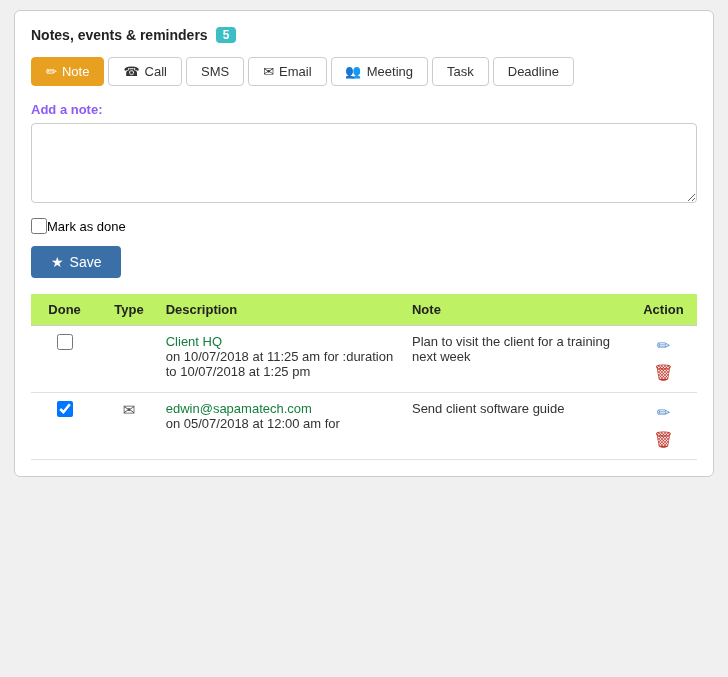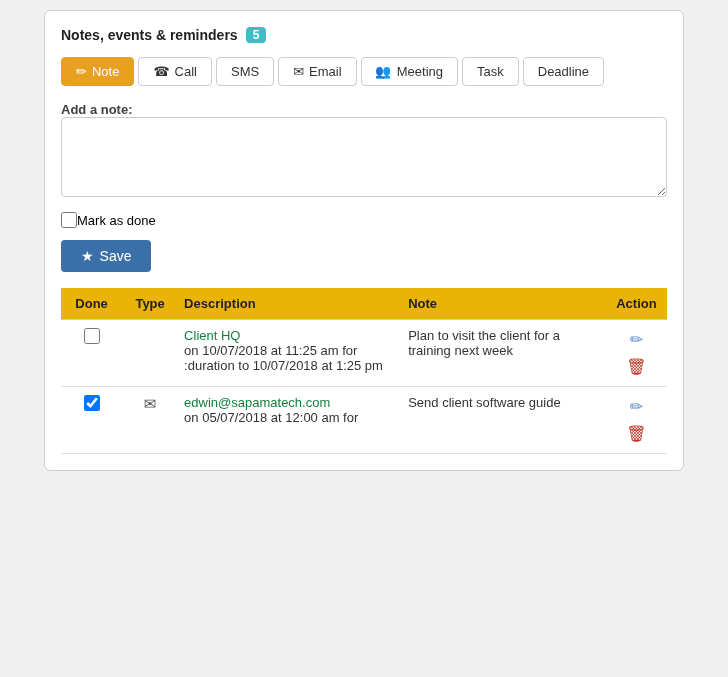--- a/index.html
+++ b/index.html
@@ -9,21 +9,21 @@
       background: #f0f0f0;
       display: flex;
       justify-content: center;
       align-items: flex-start;
       padding: 10px;
     }
     .card {
       background: #fff;
       border: 1px solid #ccc;
       border-radius: 6px;
-      width: 640px;
+      width: 700px;
       padding: 16px;
     }
     .card-header {
       display: flex;
       align-items: center;
       margin-bottom: 14px;
     }
     .card-title {
       font-weight: bold;
       font-size: 14px;
@@ -57,22 +57,23 @@
       gap: 5px;
     }
     .tab-btn.active {
       background: #e8a020;
       color: #fff;
       border-color: #e8a020;
     }
     .form-label {
       font-weight: bold;
       font-size: 13px;
+      margin-bottom: 6px;
       display: block;
-      color: #404040;
+      color: #8b5cf6;
     }
     .note-textarea {
       width: 100%;
       height: 80px;
       border: 1px solid #ccc;
       border-radius: 4px;
       padding: 6px;
       font-size: 13px;
       resize: vertical;
     }
@@ -93,21 +94,21 @@
       align-items: center;
       gap: 6px;
       margin-bottom: 16px;
     }
     .star { color: #fff; font-size: 14px; }
     table {
       width: 100%;
       border-collapse: collapse;
     }
     thead tr {
-      background: #eab308;
+      background: #bef264;
     }
     thead th {
       padding: 8px 6px;
       text-align: left;
       font-weight: bold;
       font-size: 13px;
       color: #222;
       border-bottom: 1px solid #ccc;
     }
     thead th:last-child { text-align: center; }

